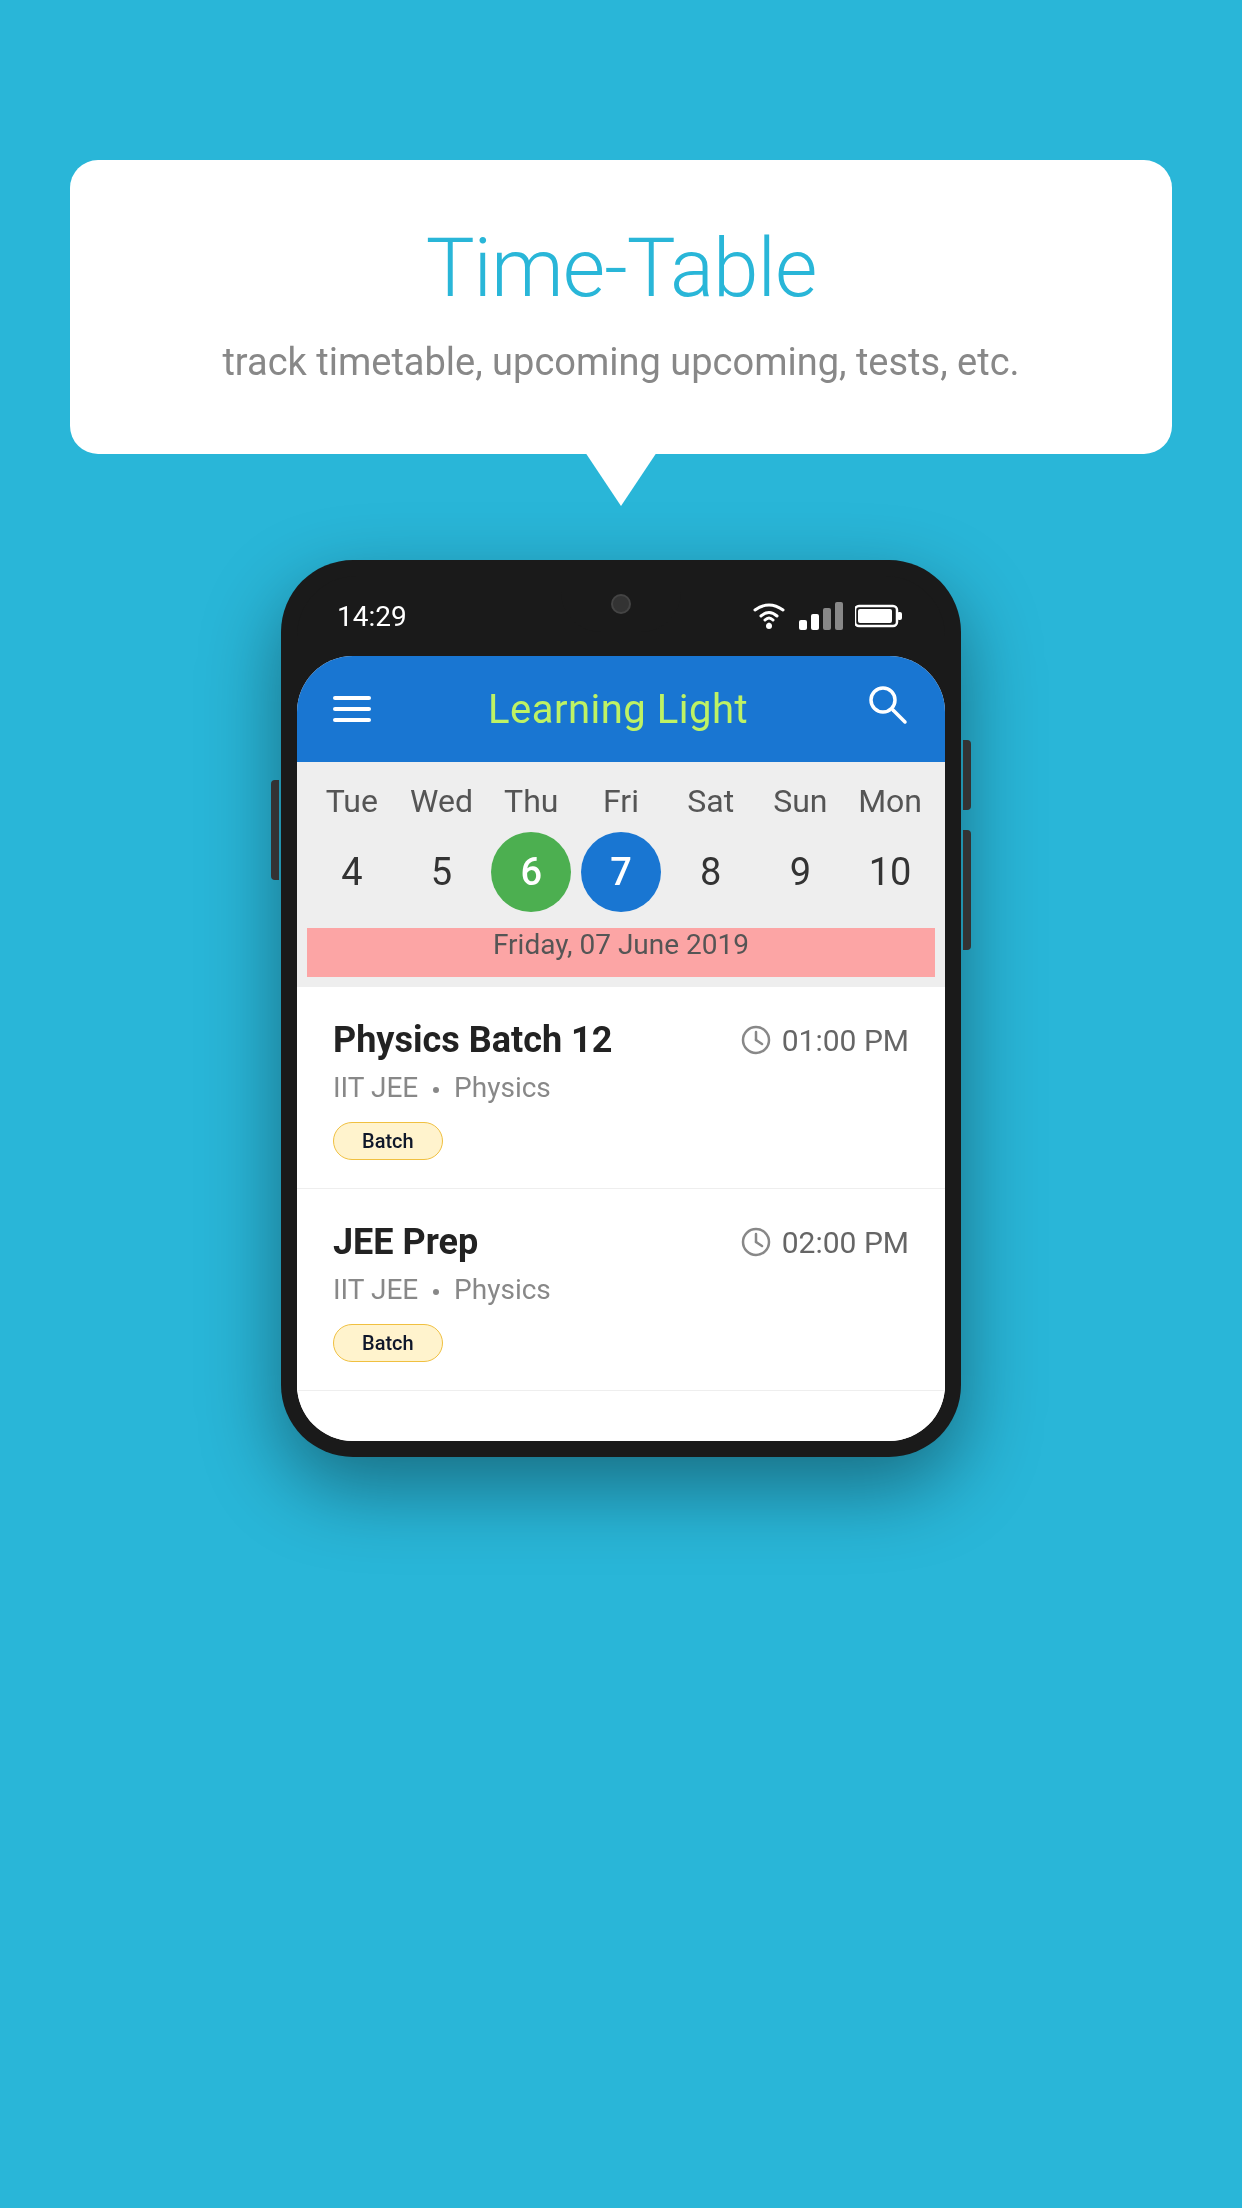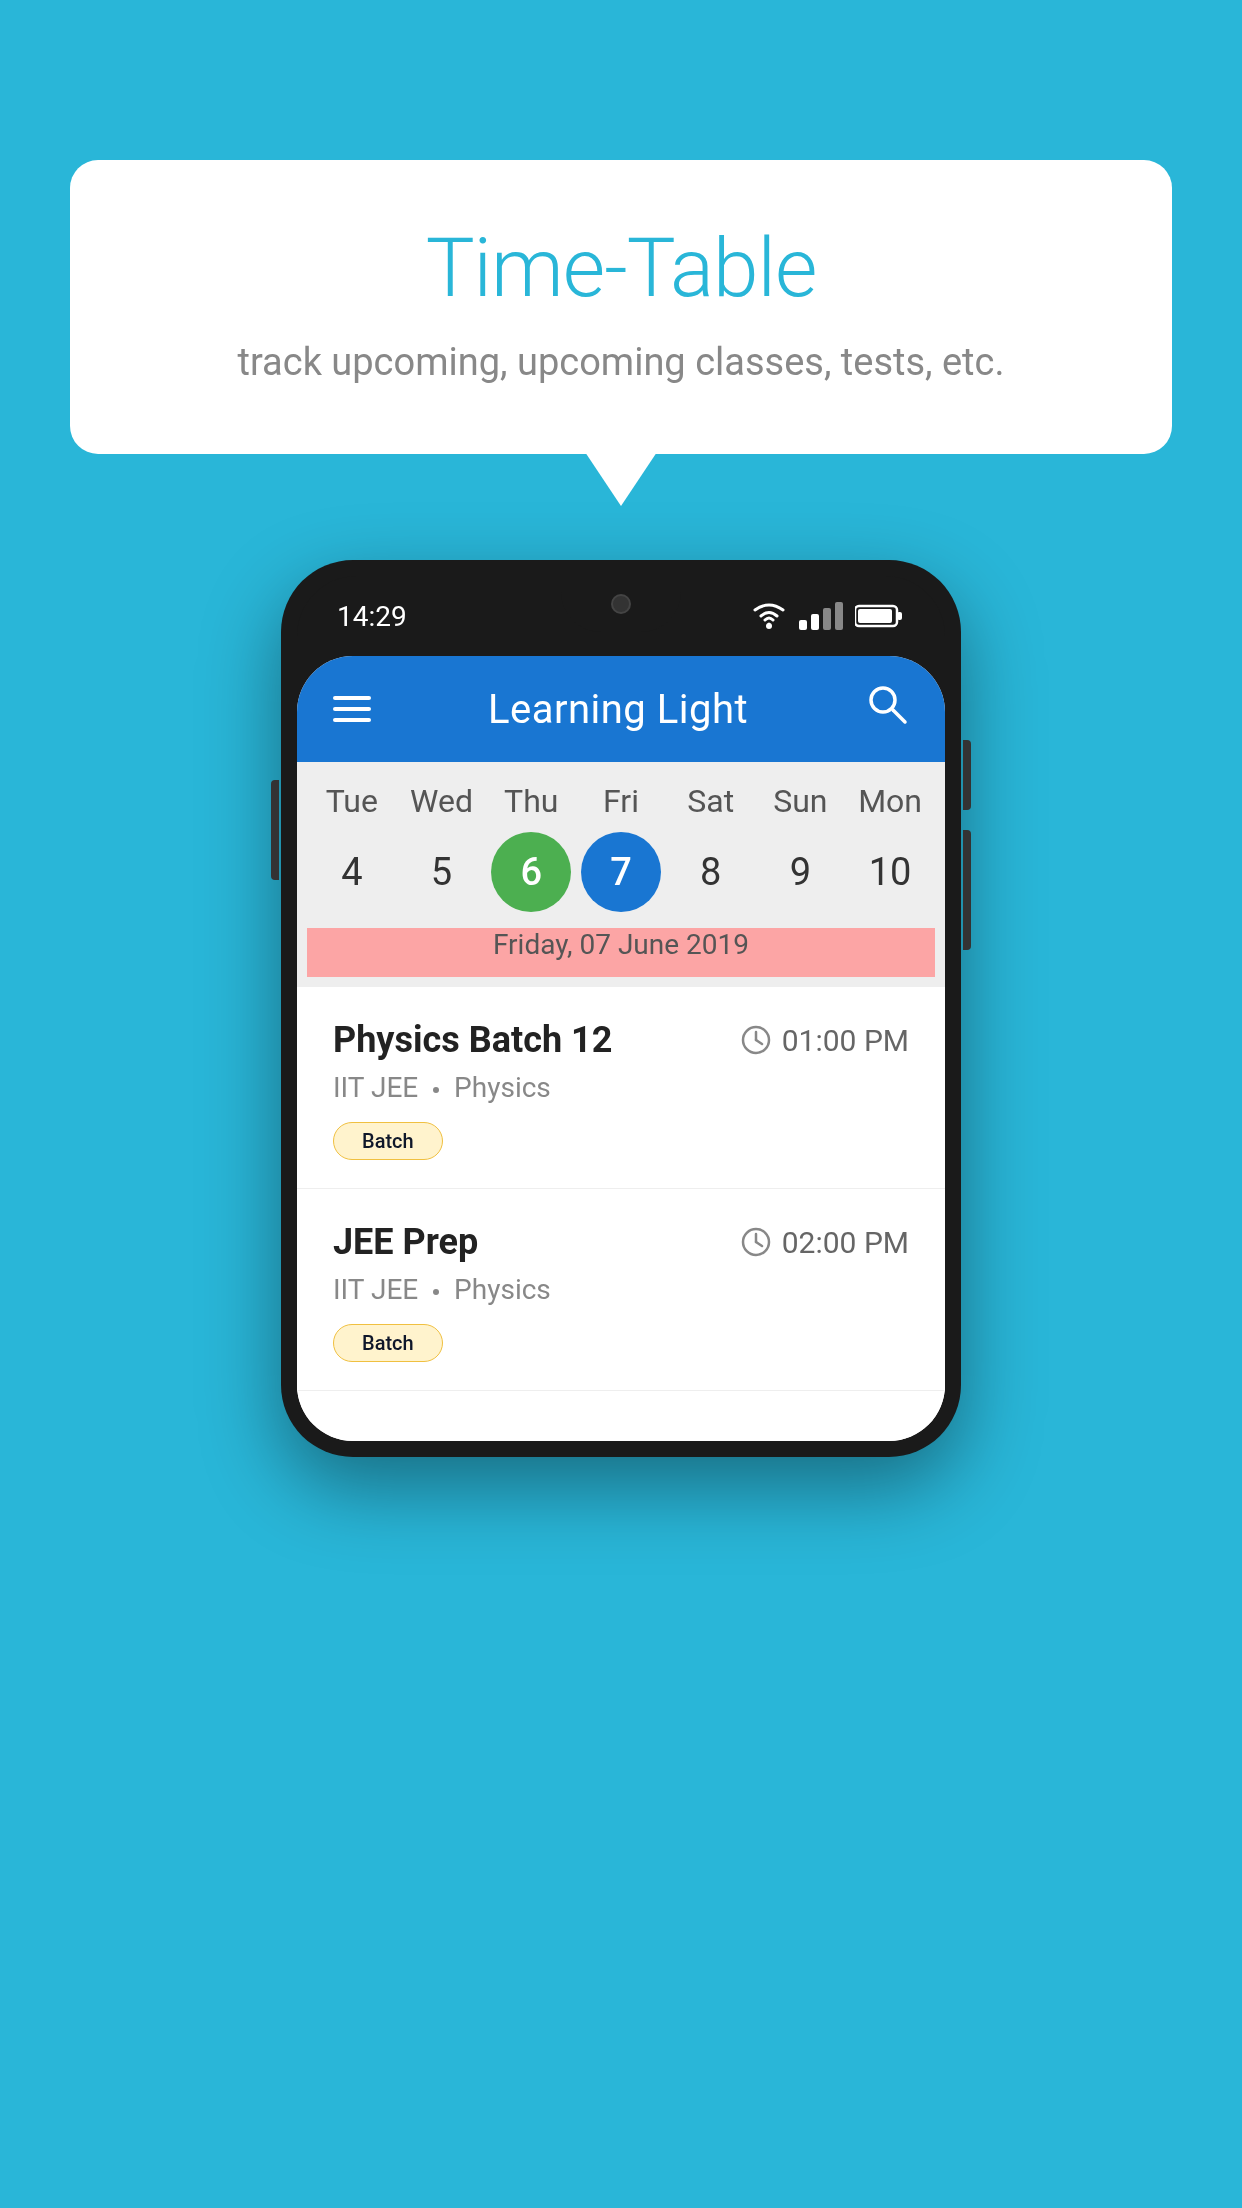--- a/index.html
+++ b/index.html
@@ -165,21 +165,21 @@
     }
 
     .menu-line {
       width: 38px;
       height: 4px;
       background: white;
       border-radius: 2px;
     }
 
     .app-title {
-      color: #ffffff;
+      color: #bef264;
       font-size: 40px;
       font-weight: 400;
       letter-spacing: 0.5px;
     }
 
     .search-icon {
       color: white;
       font-size: 42px;
     }
 
@@ -335,21 +335,21 @@
       margin: 0 8px;
       vertical-align: middle;
     }
   </style>
 </head>
 <body>
 
 <div class="speech-bubble-area">
   <div class="speech-bubble">
     <div class="bubble-title">Time-Table</div>
-    <div class="bubble-subtitle">track upcoming, upcoming classes, tests, etc.</div>
+    <div class="bubble-subtitle">track timetable, upcoming upcoming, tests, etc.</div>
   </div>
 </div>
 
 <div class="phone-container">
   <div class="phone-body">
 
     <div class="side-button-left"></div>
     <div class="side-button-right-1"></div>
     <div class="side-button-right-2"></div>
 

